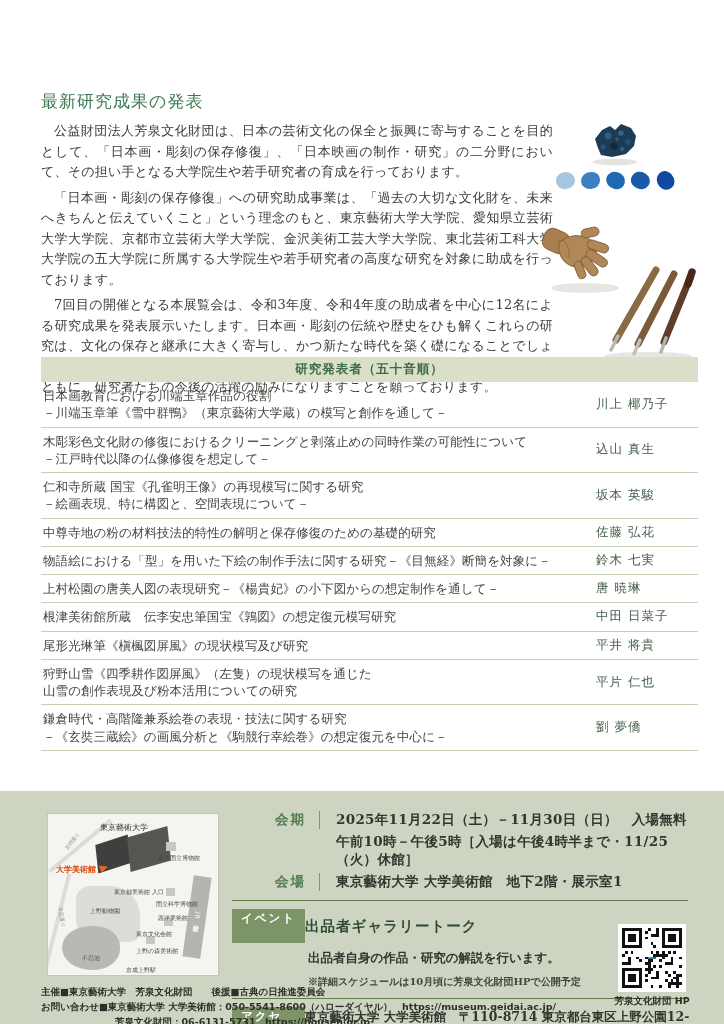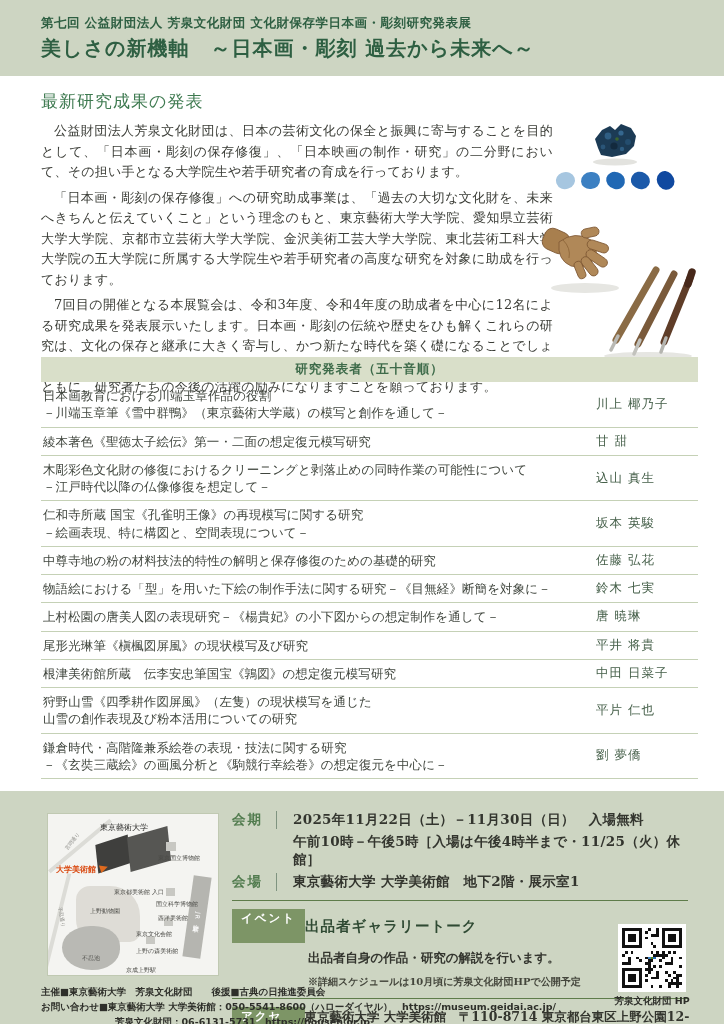--- a/index.html
+++ b/index.html
@@ -63,21 +63,21 @@
   .ml-title { font-size:8px; font-weight:normal; color:#1f1f1d; }
   .ml-red { font-size:8px; font-weight:bold; color:#d9480f; }
   .ml-road { font-size:5px; color:#8a8a86; transform:rotate(-52deg); }
   .ml-road2 { font-size:5px; color:#8a8a86; transform:rotate(80deg); }
   .ml-station { font-size:6px; color:#fff; writing-mode:vertical-rl; letter-spacing:1px; }
   .ml-pond { font-size:6px; color:#565652; }
   
   .info-col { position:absolute; left:232px; top:20px; width:462px; }
   .info-row { display:flex; align-items:baseline; margin-bottom:4px; }
   .info-label {
-    color:#527c4f; font-size:13.5px; letter-spacing:2px; flex:0 0 44px; font-weight:bold;
+    color:#527c4f; font-size:13.5px; letter-spacing:2px; flex:0 0 44px; font-weight:bold;margin-left:43px;
   }
   .info-text {
     border-left:1px solid #7f9480; padding-left:16px;
     font-size:13.5px; color:#33352e; font-weight:bold; letter-spacing:0.3px;
   }
   .info-text.cont { border-left:1px solid transparent; }
   .divider { border:none; border-top:1.5px solid #5e7c4a; margin:9px 0 8px 0; width:456px; }
   .badge {
     display:inline-block; background:#7d9566; color:#ffffff;
     font-family:"DejaVu Sans","Liberation Sans",sans-serif;
@@ -107,24 +107,20 @@
     position:absolute; left:600px; top:204px; width:104px; text-align:center;
     font-family:"DejaVu Sans","Liberation Sans",sans-serif;
     font-size:9.5px; font-weight:bold; color:#2e2f2a;
   }
 </style>
 </head>
 <body>
 
 <div class="page">
 
-  <div class="header-band">
-    <div class="header-sub">第七回 公益財団法人 芳泉文化財団 文化財保存学日本画・彫刻研究発表展</div>
-    <div class="header-title">美しさの新機軸　～日本画・彫刻 過去から未来へ～</div>
-  </div>
 
   <div class="intro">
     <div class="section-title">最新研究成果の発表</div>
     <p>公益財団法人芳泉文化財団は、日本の芸術文化の保全と振興に寄与することを目的として、「日本画・彫刻の保存修復」、「日本映画の制作・研究」の二分野において、その担い手となる大学院生や若手研究者の育成を行っております。</p>
     <p>「日本画・彫刻の保存修復」への研究助成事業は、「過去の大切な文化財を、未来へきちんと伝えていくこと」という理念のもと、東京藝術大学大学院、愛知県立芸術大学大学院、京都市立芸術大学大学院、金沢美術工芸大学大学院、東北芸術工科大学大学院の五大学院に所属する大学院生や若手研究者の高度な研究を対象に助成を行っております。</p>
     <p>7回目の開催となる本展覧会は、令和3年度、令和4年度の助成者を中心に12名による研究成果を発表展示いたします。日本画・彫刻の伝統や歴史をひも解くこれらの研究は、文化の保存と継承に大きく寄与し、かつ新たな時代を築く礎になることでしょう。また研究成果を公開することを通じて、広く皆さまからのご理解を賜わりますとともに、研究者たちの今後の活躍の励みになりますことを願っております。</p>
   </div>
 
   <div class="art-objects">
     <svg class="rock" width="54" height="46" viewBox="0 0 54 46">
@@ -175,24 +171,20 @@
   <div class="table-wrap">
     <div class="table-header">研究発表者（五十音順）</div>
     <table class="researchers">
       <tbody>
           <tr>
             <td class="row-title">日本画教育における川端玉章作品の役割
 －川端玉章筆《雪中群鴨》（東京藝術大学蔵）の模写と創作を通して－</td>
             <td class="row-name">川上 椰乃子</td>
           </tr>
           <tr>
-            <td class="row-title">綾本著色《聖徳太子絵伝》第一・二面の想定復元模写研究</td>
-            <td class="row-name">甘 甜</td>
-          </tr>
-          <tr>
             <td class="row-title">木彫彩色文化財の修復におけるクリーニングと剥落止めの同時作業の可能性について
 －江戸時代以降の仏像修復を想定して－</td>
             <td class="row-name">込山 真生</td>
           </tr>
           <tr>
             <td class="row-title">仁和寺所蔵 国宝《孔雀明王像》の再現模写に関する研究
 －絵画表現、特に構図と、空間表現について－</td>
             <td class="row-name">坂本 英駿</td>
           </tr>
           <tr>
@@ -201,26 +193,26 @@
           </tr>
           <tr>
             <td class="row-title">物語絵における「型」を用いた下絵の制作手法に関する研究－《目無経》断簡を対象に－</td>
             <td class="row-name">鈴木 七実</td>
           </tr>
           <tr>
             <td class="row-title">上村松園の唐美人図の表現研究－《楊貴妃》の小下図からの想定制作を通して－</td>
             <td class="row-name">唐 暁琳</td>
           </tr>
           <tr>
+            <td class="row-title">根津美術館所蔵　伝李安忠筆国宝《鶉図》の想定復元模写研究</td>
+            <td class="row-name">中田 日菜子</td>
+          </tr>
+          <tr>
             <td class="row-title">尾形光琳筆《槇楓図屏風》の現状模写及び研究</td>
             <td class="row-name">平井 将貴</td>
-          </tr>
-          <tr>
-            <td class="row-title">根津美術館所蔵　伝李安忠筆国宝《鶉図》の想定復元模写研究</td>
-            <td class="row-name">中田 日菜子</td>
           </tr>
           <tr>
             <td class="row-title">狩野山雪《四季耕作図屏風》（左隻）の現状模写を通じた
 山雪の創作表現及び粉本活用についての研究</td>
             <td class="row-name">平片 仁也</td>
           </tr>
           <tr>
             <td class="row-title">鎌倉時代・高階隆兼系絵巻の表現・技法に関する研究
 －《玄奘三蔵絵》の画風分析と《駒競行幸絵巻》の想定復元を中心に－</td>
             <td class="row-name">劉 夢僑</td>

